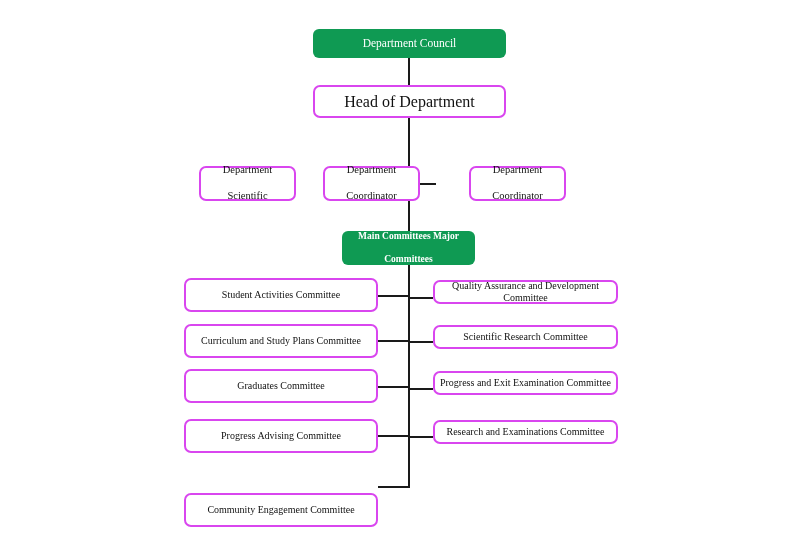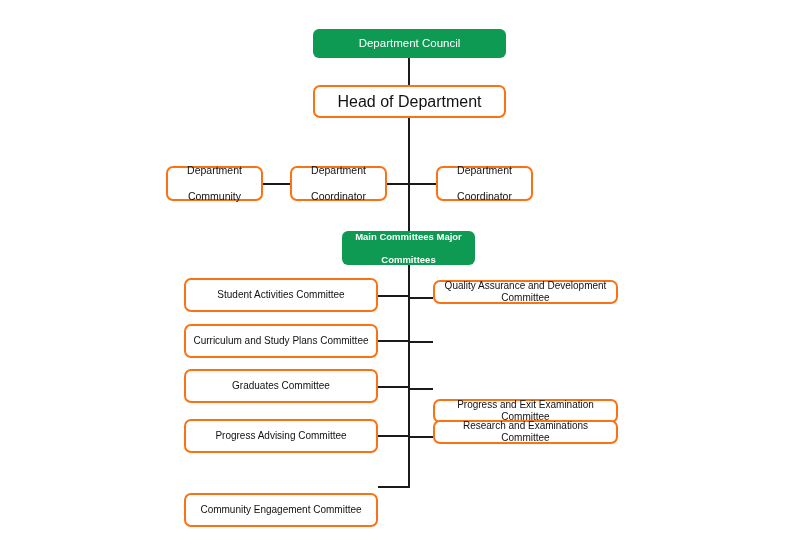--- a/index.html
+++ b/index.html
@@ -29,24 +29,25 @@
   .node {
     position: absolute;
     box-sizing: border-box;
     display: flex;
     align-items: center;
     justify-content: center;
     text-align: center;
     border-radius: 7px;
     line-height: 1.22;
     padding: 2px 3px;
+    font-family: Liberation Serif, serif;
   }
   .node-white {
     background: #ffffff;
-    border: 2px solid #f97316;
+    border: 2px solid #d946ef;
     color: #111111;
   }
   .node-green {
     background: #0f9a53;
     border: none;
     color: #ffffff;
     border-radius: 6px;
   }
   .node span {
     display: block;
@@ -60,20 +61,21 @@
     font-size: 11.5px;
   }
   .head {
     left: 313px; top: 85px;
     width: 193px; height: 33px;
     font-size: 16px;
   }
   .staff {
     width: 97px; height: 35px;
     font-size: 10.5px;
+    margin-left: 33px;
   }
   .staff-secretary { left: 166px; top: 166px; }
   .staff-coord-mid { left: 290px; top: 166px; }
   .staff-coord-right { left: 436px; top: 166px; }
 
   .main-committees {
     left: 342px; top: 231px;
     width: 133px; height: 34px;
     font-size: 9.5px;
     font-weight: bold;
@@ -128,21 +130,21 @@
     <span>Department Council</span>
   </div>
 
   <div class="node node-white head">
     <span>Head of Department</span>
   </div>
 
   <div class="node node-white staff staff-secretary">
     <span>
       <span>Department</span><br>
-      <span>Community</span>
+      <span>Scientific</span>
     </span>
   </div>
 
   <div class="node node-white staff staff-coord-mid">
     <span>
       <span>Department</span><br>
       <span>Coordinator</span>
     </span>
   </div>
 
@@ -172,20 +174,23 @@
   <div class="node node-white cmte cmte-left" style="top:419px;">
     <span>Progress Advising Committee</span>
   </div>
   <div class="node node-white cmte cmte-left" style="top:469px;margin-top:24px;">
     <span>Community Engagement Committee</span>
   </div>
 
   <div class="node node-white cmte cmte-right" style="top:280px;">
     <span>Quality Assurance and Development Committee</span>
   </div>
-  <div class="node node-white cmte cmte-right" style="top:371px;margin-top:28px;">
+  <div class="node node-white cmte cmte-right" style="top:325px;">
+    <span>Scientific Research Committee</span>
+  </div>
+  <div class="node node-white cmte cmte-right" style="top:371px;">
     <span>Progress and Exit Examination Committee</span>
   </div>
   <div class="node node-white cmte cmte-right" style="top:420px;">
     <span>Research and Examinations Committee</span>
   </div>
 
 </div>
 
 </body></html>

